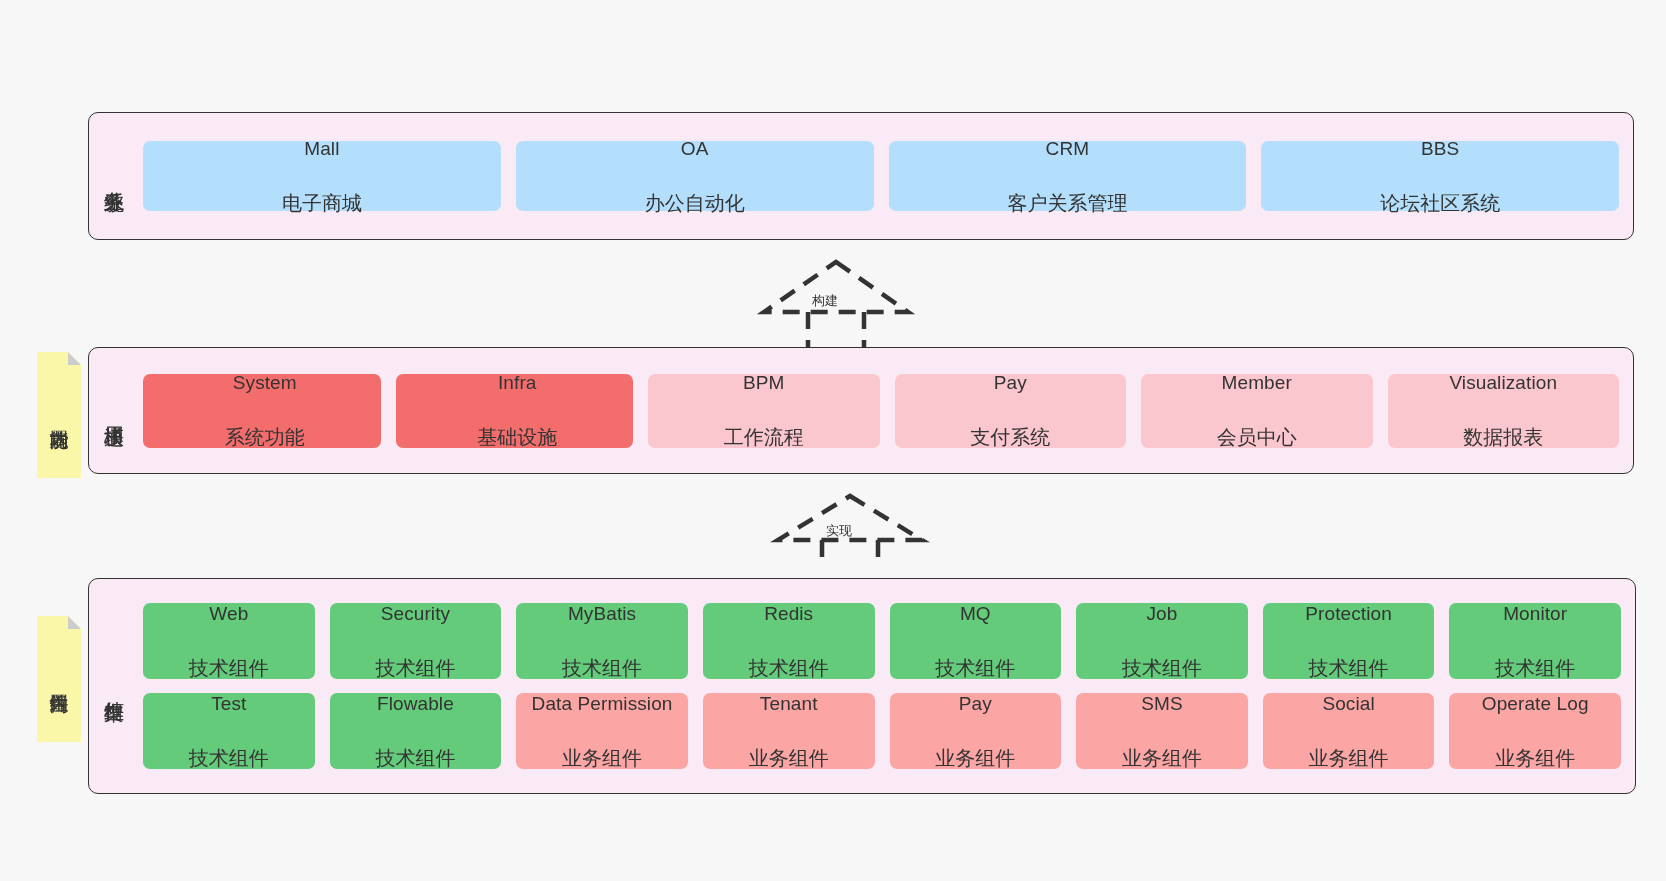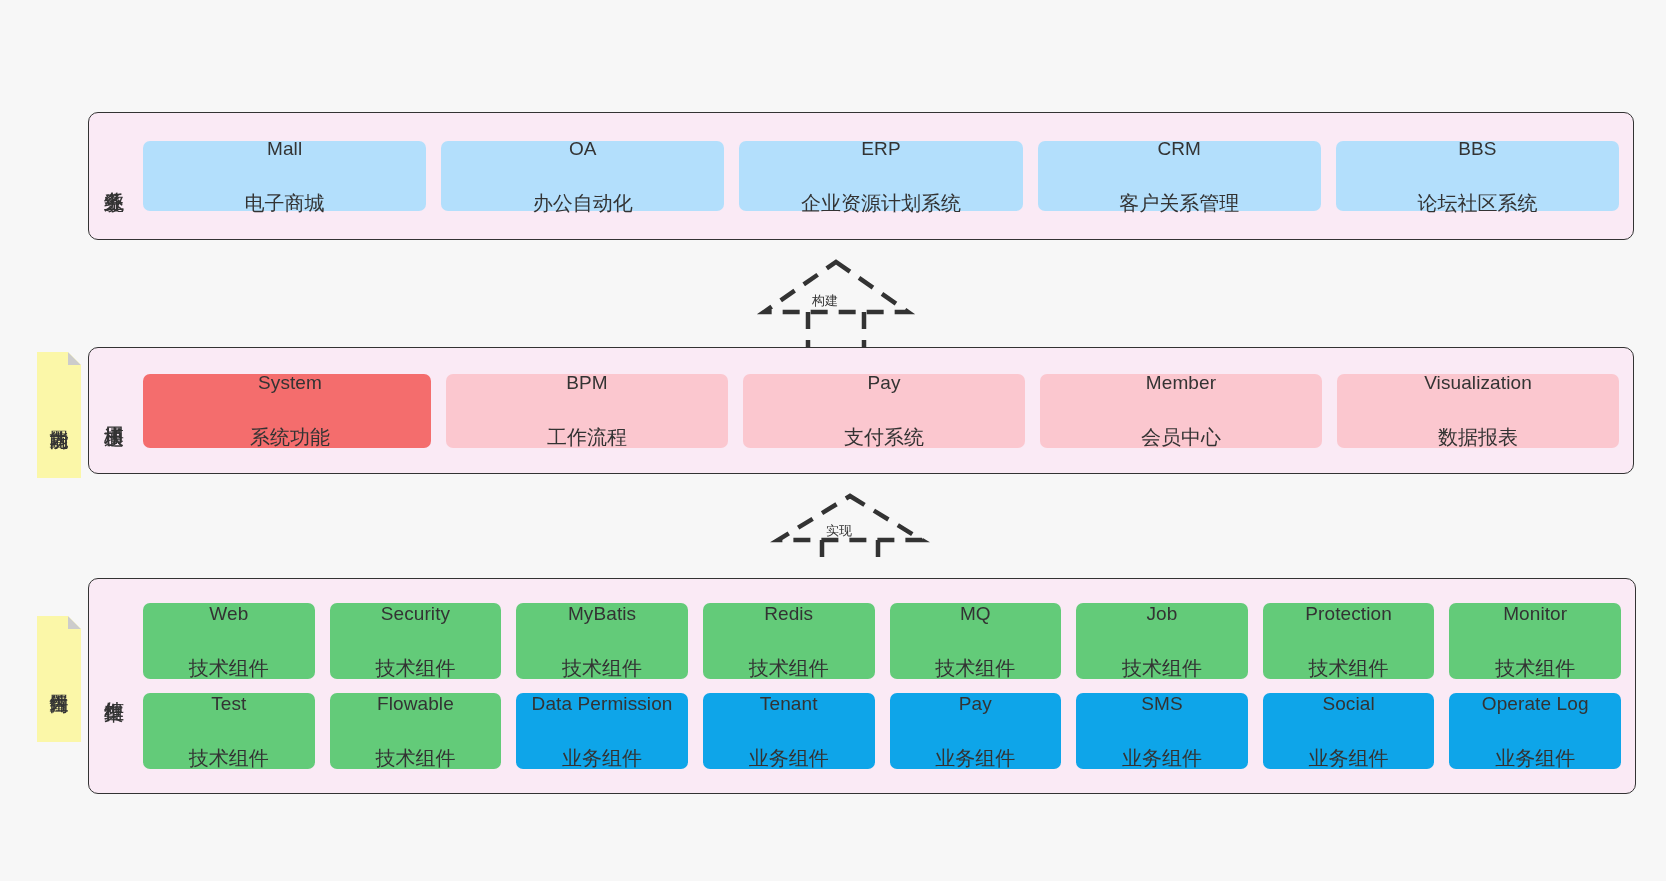--- a/index.html
+++ b/index.html
@@ -85,21 +85,21 @@
   }
   .node .en.wrap {
     white-space: normal;
     word-break: normal;
   }
 
   .c-blue        { background: #b3dffc; }
   .c-red         { background: #f46d6d; padding-left: 12px; }
   .c-pink        { background: #fbc7cf; }
   .c-green       { background: #63cb79; }
-  .c-greenlight  { background: #0ea5e9; }
+  .c-greenlight  { background: #fca5a5; }
 
   
   #layer-business { left: 88px;  top: 112px; width: 1546px; height: 128px; }
   #layer-modules  { left: 88px;  top: 347px; width: 1546px; height: 127px; }
   #layer-frame    { left: 88px;  top: 578px; width: 1548px; height: 216px; }
 
   #layer-business .node { height: 70px; }
   #layer-modules  .node { height: 74px; }
   #layer-frame    .node { height: 76px; }
 
@@ -173,24 +173,20 @@
         <div class="row">
           <div class="node c-blue">
             <div class="en">Mall</div>
             <div class="cn">电子商城</div>
           </div>
           <div class="node c-blue">
             <div class="en">OA</div>
             <div class="cn">办公自动化</div>
           </div>
           <div class="node c-blue">
-            <div class="en">ERP</div>
-            <div class="cn">企业资源计划系统</div>
-          </div>
-          <div class="node c-blue">
             <div class="en">CRM</div>
             <div class="cn">客户关系管理</div>
           </div>
           <div class="node c-blue">
             <div class="en">BBS</div>
             <div class="cn">论坛社区系统</div>
           </div>
         </div>
       </div>
   </div>
@@ -202,20 +198,24 @@
   <div class="arrow-label" id="label-build">构建</div>
 
   <div class="layer" id="layer-modules">
     <div class="layer-label">通用模块</div>
     <div class="layer-body">
         <div class="row">
           <div class="node c-red">
             <div class="en">System</div>
             <div class="cn">系统功能</div>
           </div>
+          <div class="node c-red">
+            <div class="en">Infra</div>
+            <div class="cn">基础设施</div>
+          </div>
           <div class="node c-pink">
             <div class="en">BPM</div>
             <div class="cn">工作流程</div>
           </div>
           <div class="node c-pink">
             <div class="en">Pay</div>
             <div class="cn">支付系统</div>
           </div>
           <div class="node c-pink">
             <div class="en">Member</div>

